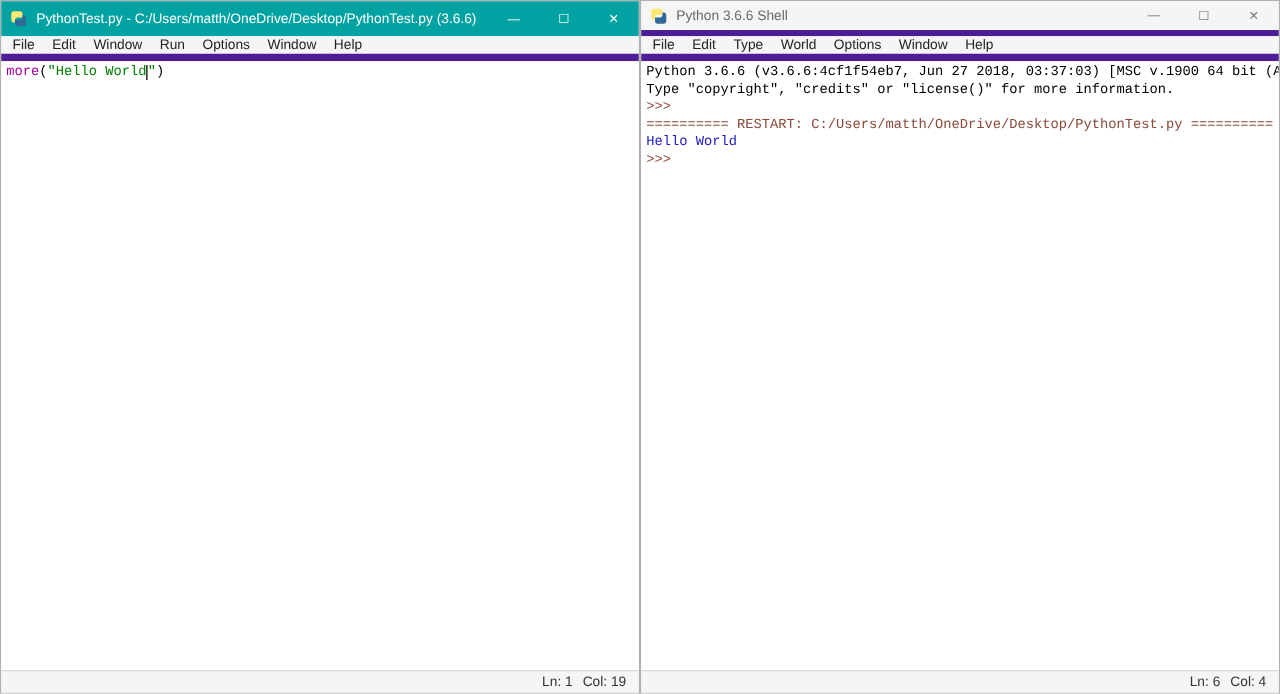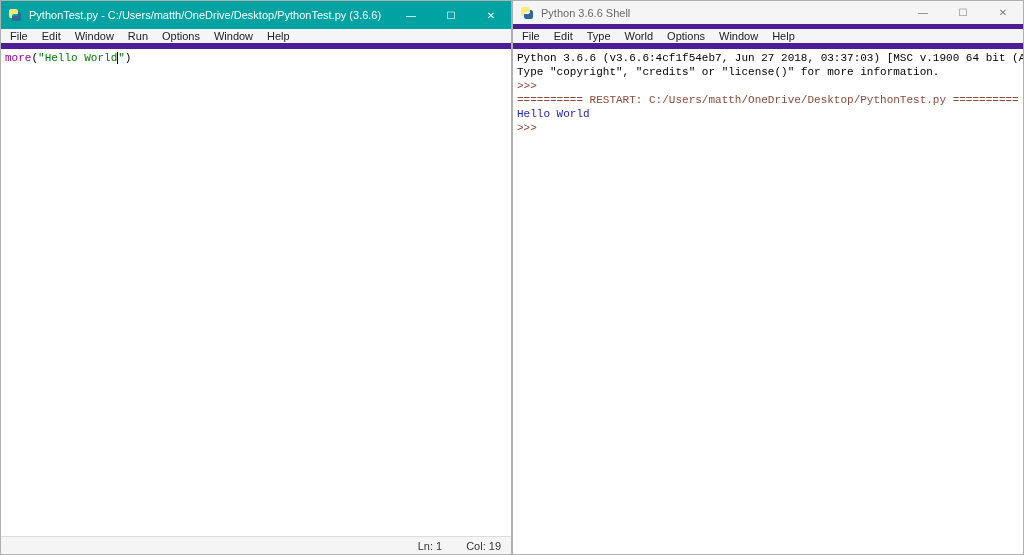--- a/index.html
+++ b/index.html
@@ -66,21 +66,21 @@
     border-left: 1px solid #000; height: 12px;
     vertical-align: text-bottom;
     animation: blink 1s step-start infinite;
   }
   @keyframes blink { 50% { opacity: 0; } }
   .statusbar {
     height: 18px; background: #f5f5f5;
     border-top: 1px solid #dcdcdc;
     font-size: 11px; color: #333;
     display: flex; justify-content: flex-end; align-items: center;
-    padding-right: 10px; gap: 24px;
+    padding-right: 10px; gap: 8px;
   }
 </style>
 </head>
 <body>
 
 <div class="desktop">
 
   <div class="window">
     <div class="titlebar active">
       <span class="icon">
@@ -141,15 +141,19 @@
       <span class="menu-item">Help</span>
     </div>
 
     <div class="editor"><span class="tok-banner">Python 3.6.6 (v3.6.6:4cf1f54eb7, Jun 27 2018, 03:37:03) [MSC v.1900 64 bit (AMD64)] on win32</span>
 <span class="tok-banner">Type "copyright", "credits" or "license()" for more information.</span>
 <span class="tok-prompt">&gt;&gt;&gt;</span>
 <span class="tok-prompt">========== RESTART: C:/Users/matth/OneDrive/Desktop/PythonTest.py ==========</span>
 <span class="tok-out">Hello World</span>
 <span class="tok-prompt">&gt;&gt;&gt;</span> </div>
 
+    <div class="statusbar">
+      <span>Ln: 6</span>
+      <span>Col: 4</span>
+    </div>
   </div>
 
 </div>
 
 </body></html>

